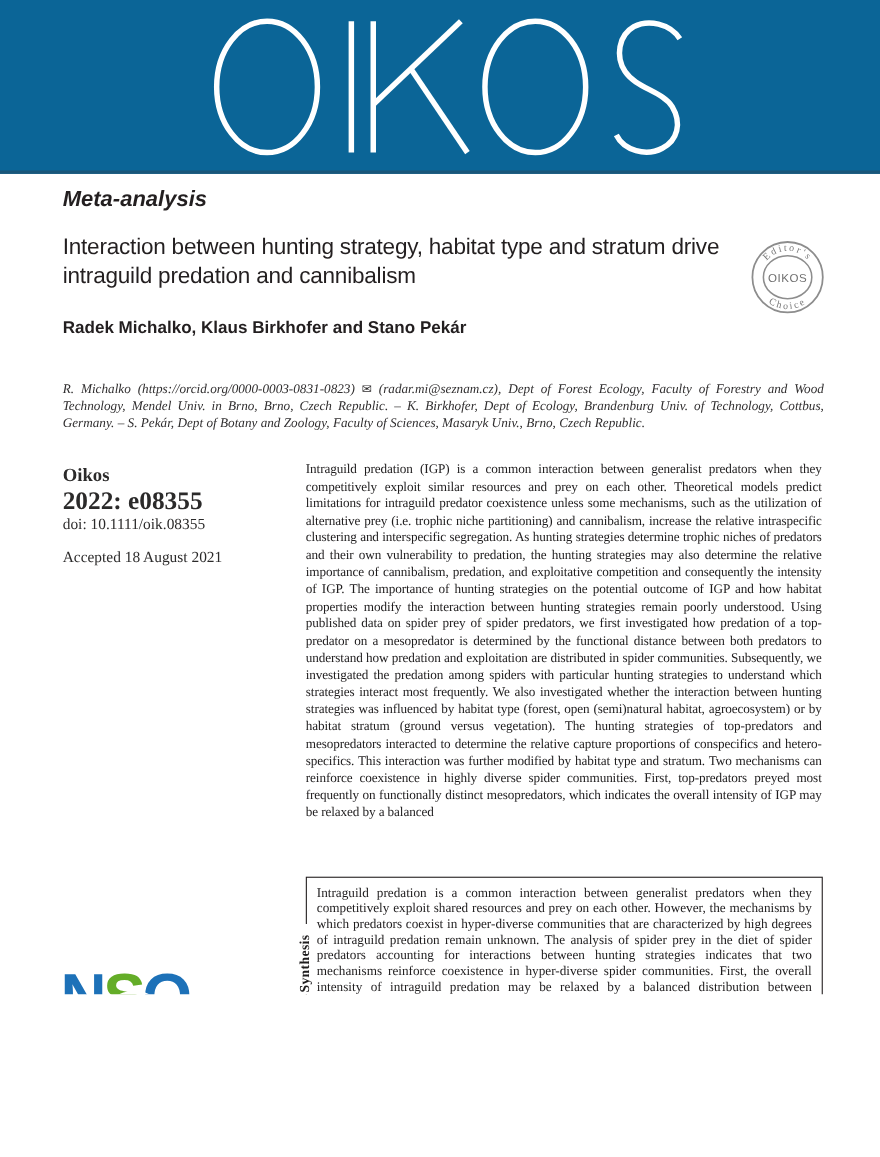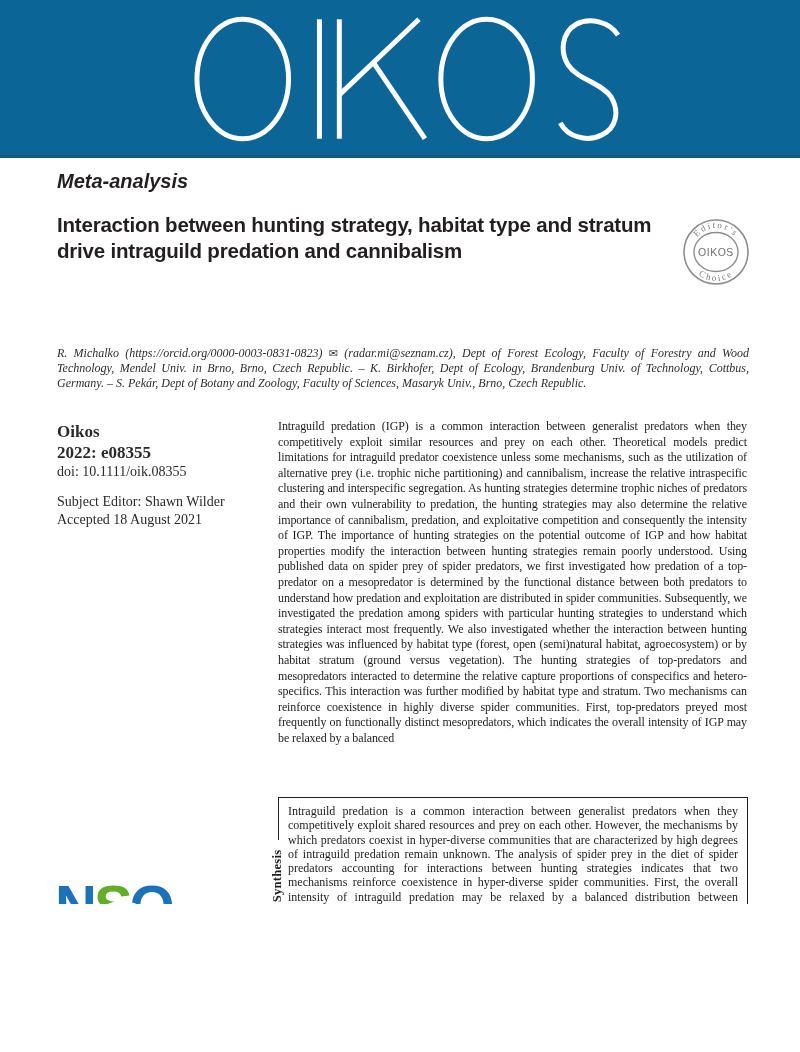--- a/index.html
+++ b/index.html
@@ -16,40 +16,40 @@
   .wordmark { position:absolute; left:193px; top:15px; }
 
   
   .meta-label {
     position:absolute; left:57px; top:170px;
     font-family:"Liberation Sans", sans-serif; font-style:italic; font-weight:bold;
     font-size:20px; color:#231f20;
   }
   .title {
     position:absolute; left:57px; top:212px; width:625px;
-    font-family:"Liberation Sans", sans-serif; font-weight:bold;
+    font-family:"Liberation Sans", sans-serif; font-weight:normal;
     font-size:20.5px; line-height:26px; color:#231f20; letter-spacing:-0.2px;
   }
   .badge { position:absolute; left:674px; top:208px; }
 
   .authors {
     position:absolute; left:57px; top:290px;
     font-family:"Liberation Sans", sans-serif; font-weight:bold;
     font-size:15.5px; color:#231f20;
   }
   .affil {
     position:absolute; left:57px; top:346px; width:692px;
     font-style:italic; font-size:12px; line-height:15px; text-align:justify; color:#2f2d2e;
   }
   .affil .mail { font-style:normal; font-size:11px; }
 
   
   .sidebar { position:absolute; left:57px; top:422px; width:208px; color:#2b2a2a; }
   .sidebar .jname  { font-weight:bold; font-size:17px; }
-  .sidebar .issue  { font-weight:bold; font-size:17px; margin-top:1px; }
+  .sidebar .issue  { font-weight:bold; font-size:23px; margin-top:1px; }
   .sidebar .doi    { font-size:14px; margin-top:1px; }
   .sidebar .editors{ margin-top:13px; font-size:14px; line-height:17.5px; }
 
   
   .abstract {
     position:absolute; left:278px; top:419px; width:469px; height:376px;
     font-size:12px; line-height:15.6px; letter-spacing:-0.1px;
     text-align:justify; overflow:hidden;
   }
 
@@ -116,33 +116,33 @@
     </defs>
     <text x="42" y="48" text-anchor="middle" font-size="10.5" letter-spacing="0.5" fill="#6f6f6f" font-family="Liberation Sans, sans-serif">OIKOS</text>
     <text font-size="9" letter-spacing="2" fill="#777777" font-family="Liberation Serif, serif">
       <textPath href="#arcTop" startOffset="50%" text-anchor="middle">Editor's</textPath>
     </text>
     <text font-size="9" letter-spacing="2" fill="#777777" font-family="Liberation Serif, serif">
       <textPath href="#arcBot" startOffset="50%" text-anchor="middle">Choice</textPath>
     </text>
   </svg>
 
+  <div class="authors">Radek Michalko, Klaus Birkhofer and Stano Pekár</div>
 
   <div class="affil">
     <span>R. Michalko (https://orcid.org/0000-0003-0831-0823)</span>
     <span class="mail">✉</span>
     <span>(radar.mi@seznam.cz), Dept of Forest Ecology, Faculty of Forestry and Wood Technology, Mendel Univ. in Brno, Brno, Czech Republic. – K. Birkhofer, Dept of Ecology, Brandenburg Univ. of Technology, Cottbus, Germany. – S. Pekár, Dept of Botany and Zoology, Faculty of Sciences, Masaryk Univ., Brno, Czech Republic.</span>
   </div>
 
   <div class="sidebar">
     <div class="jname">Oikos</div>
     <div class="issue">2022: e08355</div>
     <div class="doi">doi: 10.1111/oik.08355</div>
     <div class="editors">
-      <div>Subject Editor: Shawn Wilder</div>
       <div>Accepted 18 August 2021</div>
     </div>
   </div>
 
   <div class="abstract">Intraguild predation (IGP) is a common interaction between generalist predators when they competitively exploit similar resources and prey on each other. Theoretical models predict limitations for intraguild predator coexistence unless some mechanisms, such as the utilization of alternative prey (i.e. trophic niche partitioning) and cannibalism, increase the relative intraspecific clustering and interspecific segregation. As hunting strategies determine trophic niches of predators and their own vulnerability to predation, the hunting strategies may also determine the relative importance of cannibalism, predation, and exploitative competition and consequently the intensity of IGP. The importance of hunting strategies on the potential outcome of IGP and how habitat properties modify the interaction between hunting strategies remain poorly understood. Using published data on spider prey of spider predators, we first investigated how predation of a top-predator on a mesopredator is determined by the functional distance between both predators to understand how predation and exploitation are distributed in spider communities. Subsequently, we investigated the predation among spiders with particular hunting strategies to understand which strategies interact most frequently. We also investigated whether the interaction between hunting strategies was influenced by habitat type (forest, open (semi)natural habitat, agroecosystem) or by habitat stratum (ground versus vegetation). The hunting strategies of top-predators and mesopredators interacted to determine the relative capture proportions of conspecifics and hetero-specifics. This interaction was further modified by habitat type and stratum. Two mechanisms can reinforce coexistence in highly diverse spider communities. First, top-predators preyed most frequently on functionally distinct mesopredators, which indicates the overall intensity of IGP may be relaxed by a balanced</div>
 
   <div class="synth-wrap">
     <div class="synth-box">
       <span class="synth-label">Synthesis</span>
       <span>Intraguild predation is a common interaction between generalist predators when they competitively exploit shared resources and prey on each other. However, the mechanisms by which predators coexist in hyper-diverse communities that are characterized by high degrees of intraguild predation remain unknown. The analysis of spider prey in the diet of spider predators accounting for interactions between hunting strategies indicates that two mechanisms reinforce coexistence in hyper-diverse spider communities. First, the overall intensity of intraguild predation may be relaxed by a balanced distribution between exploitative competition and predation. Second, cannibalism may lead to self-limitation of top-predator populations and may thereby facilitate coexistence between two predator species.</span>

